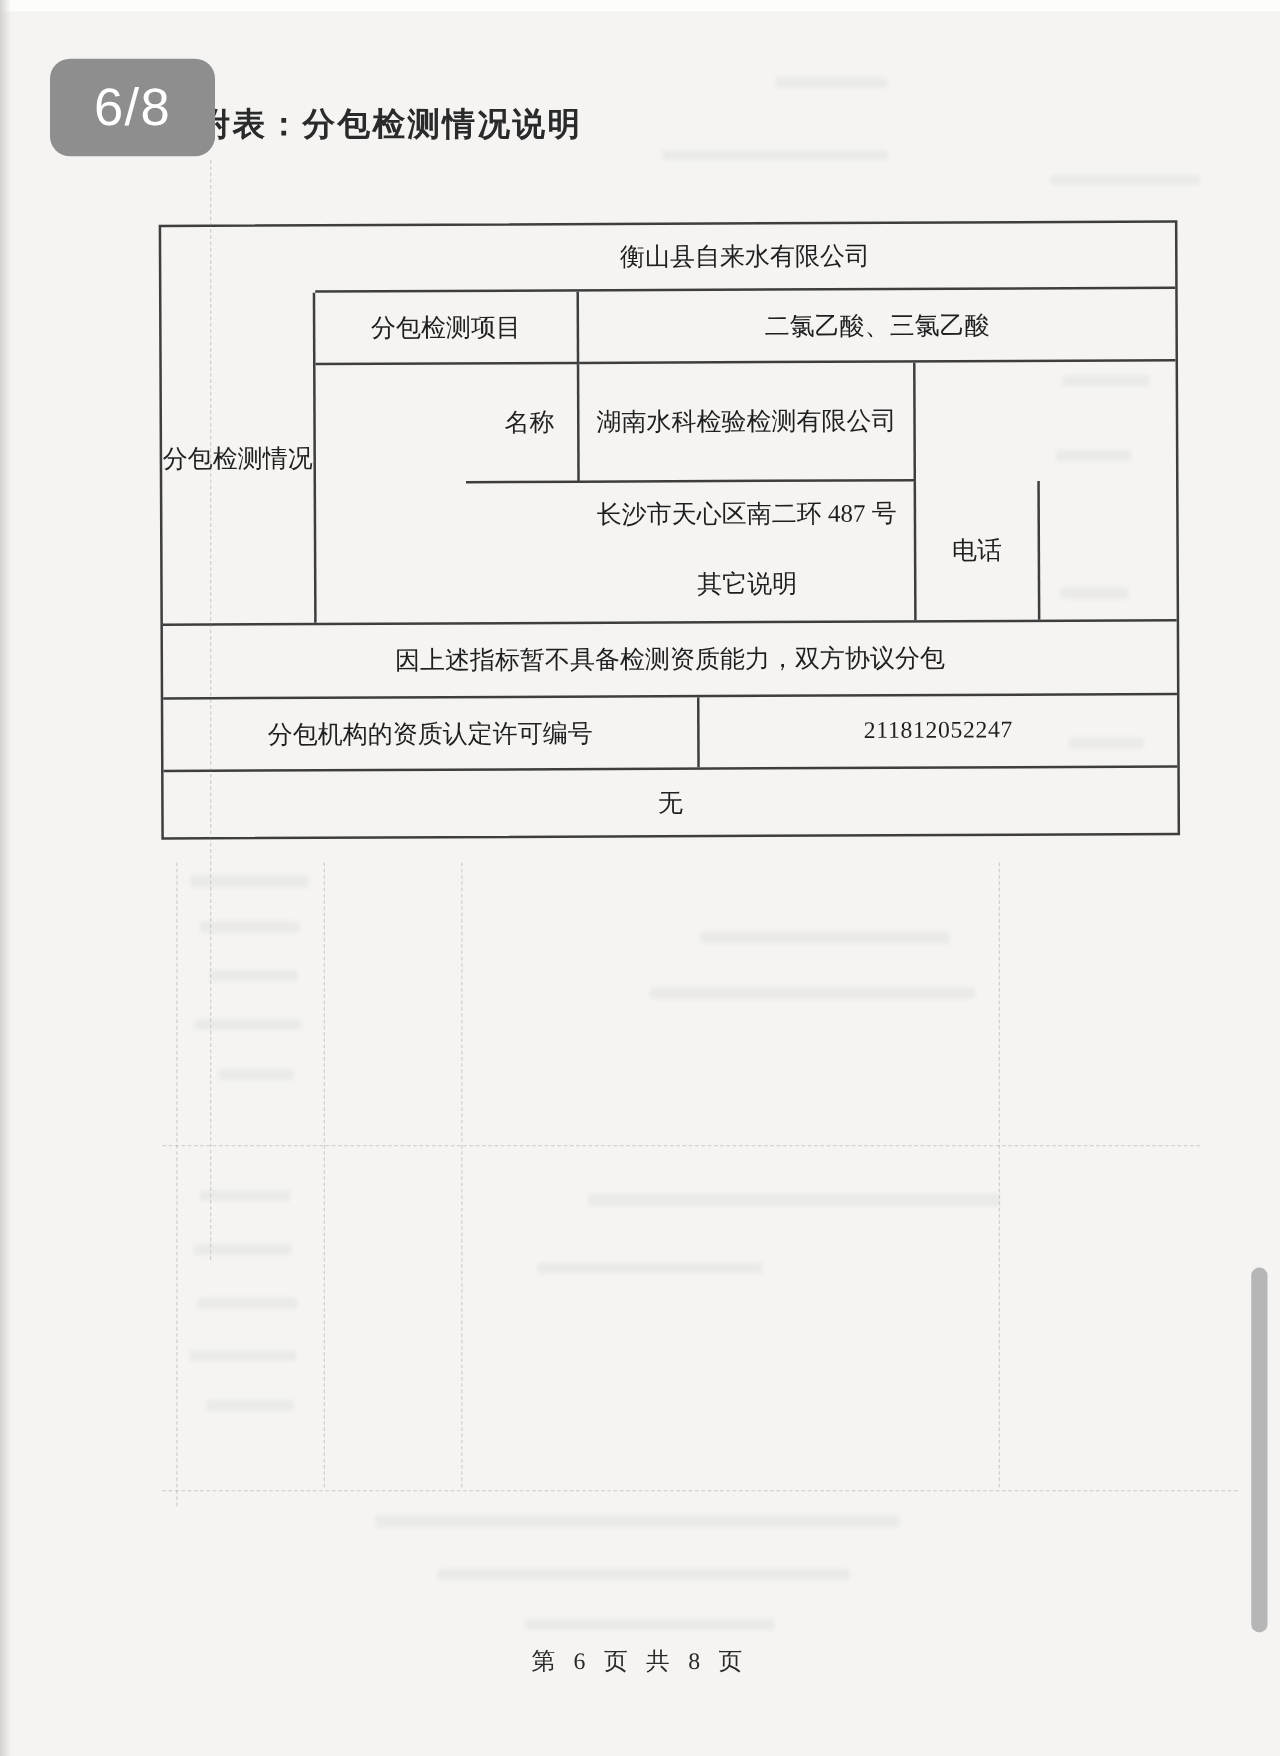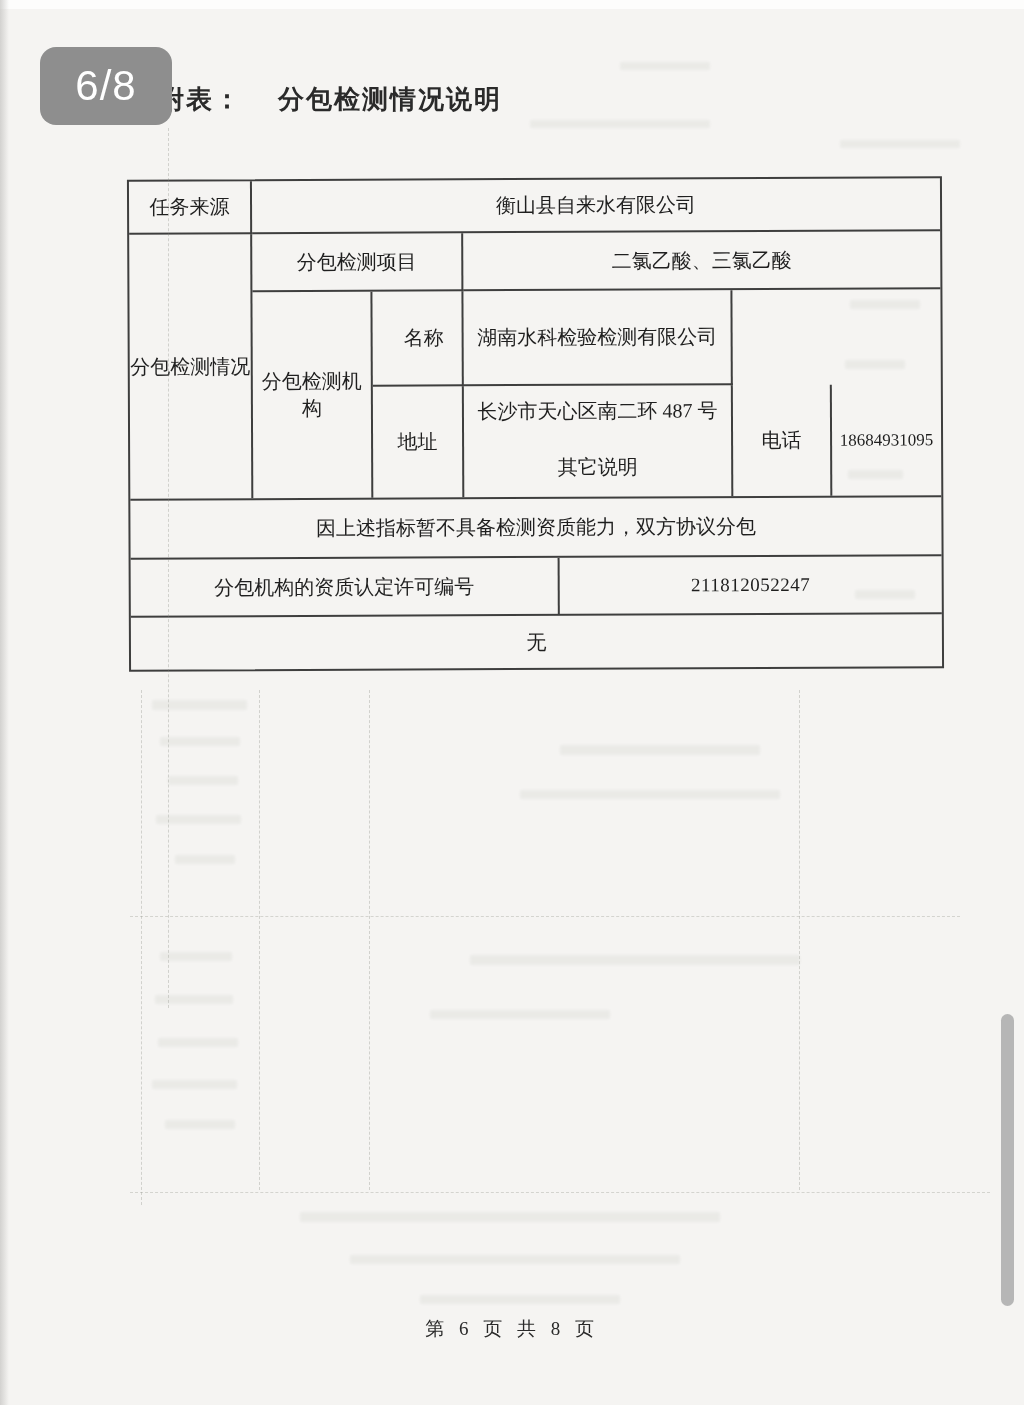--- a/index.html
+++ b/index.html
@@ -20,21 +20,21 @@
     display:flex;align-items:center;justify-content:center;
     color:#ffffff;font-family:"Liberation Sans","DejaVu Sans",sans-serif;
     font-size:42px;font-weight:400;letter-spacing:1px;
   }
 
   
   .doc-title{
     position:absolute;left:158px;top:82px;z-index:2;
     font-size:26px;font-weight:bold;white-space:nowrap;letter-spacing:2px;color:#2a2a2a;
   }
-  .doc-title .prefix{margin-right:36px;}
+  .doc-title .prefix{}
 
   
   .subcontract-table{
     position:absolute;left:128px;top:178px;width:815px;height:492px;
     border:2px solid #3e3e3e;box-sizing:border-box;
     display:flex;flex-direction:column;
     transform:rotate(-0.25deg);
     font-size:20px;
   }
   .sec1{display:grid;grid-template-columns:123px 120px 91px 269px 99px 1fr;
@@ -79,40 +79,36 @@
 
 <div class="scrollbar-thumb"></div>
 
 <div class="doc-title">
   <span class="prefix">附表：</span><span>分包检测情况说明</span>
 </div>
 
 <div class="subcontract-table">
 
   <div class="sec1">
-    <div class="cell br bb" style="grid-row:1;grid-column:1;">任务来源</div>
     <div class="cell bb" style="grid-row:1;grid-column:2/7;">衡山县自来水有限公司</div>
 
     <div class="cell br" style="grid-row:2/5;grid-column:1;">分包检测情况</div>
 
     <div class="cell br bb" style="grid-row:2;grid-column:2/4;font-family:Liberation Mono, monospace;">分包检测项目</div>
     <div class="cell bb" style="grid-row:2;grid-column:4/7;">二氯乙酸、三氯乙酸</div>
 
-    <div class="cell br" style="grid-row:3/5;grid-column:2;">分包检测机构</div>
 
     <div class="cell br bb" style="grid-row:3;grid-column:3;padding-left:13px;">名称</div>
     <div class="cell br bb" style="grid-row:3;grid-column:4;">湖南水科检验检测有限公司</div>
 
-    <div class="cell br" style="grid-row:4;grid-column:3;">地址</div>
     <div class="cell br addr-cell" style="grid-row:4;grid-column:4;">
       <span>长沙市天心区南二环 487 号</span>
       <span>其它说明</span>
     </div>
     <div class="cell br" style="grid-row:4;grid-column:5;">电话</div>
-    <div class="cell num phone" style="grid-row:4;grid-column:6;">18684931095</div>
   </div>
 
   <div class="sec-row" style="height:59px;">
     <div class="cell" style="width:100%;">因上述指标暂不具备检测资质能力，双方协议分包</div>
   </div>
 
   <div class="sec-row" style="height:58px;">
     <div class="cell" style="width:427px;">分包机构的资质认定许可编号</div>
     <div class="cell num" style="flex:1;border-left:2px solid #3e3e3e;">211812052247</div>
   </div>

